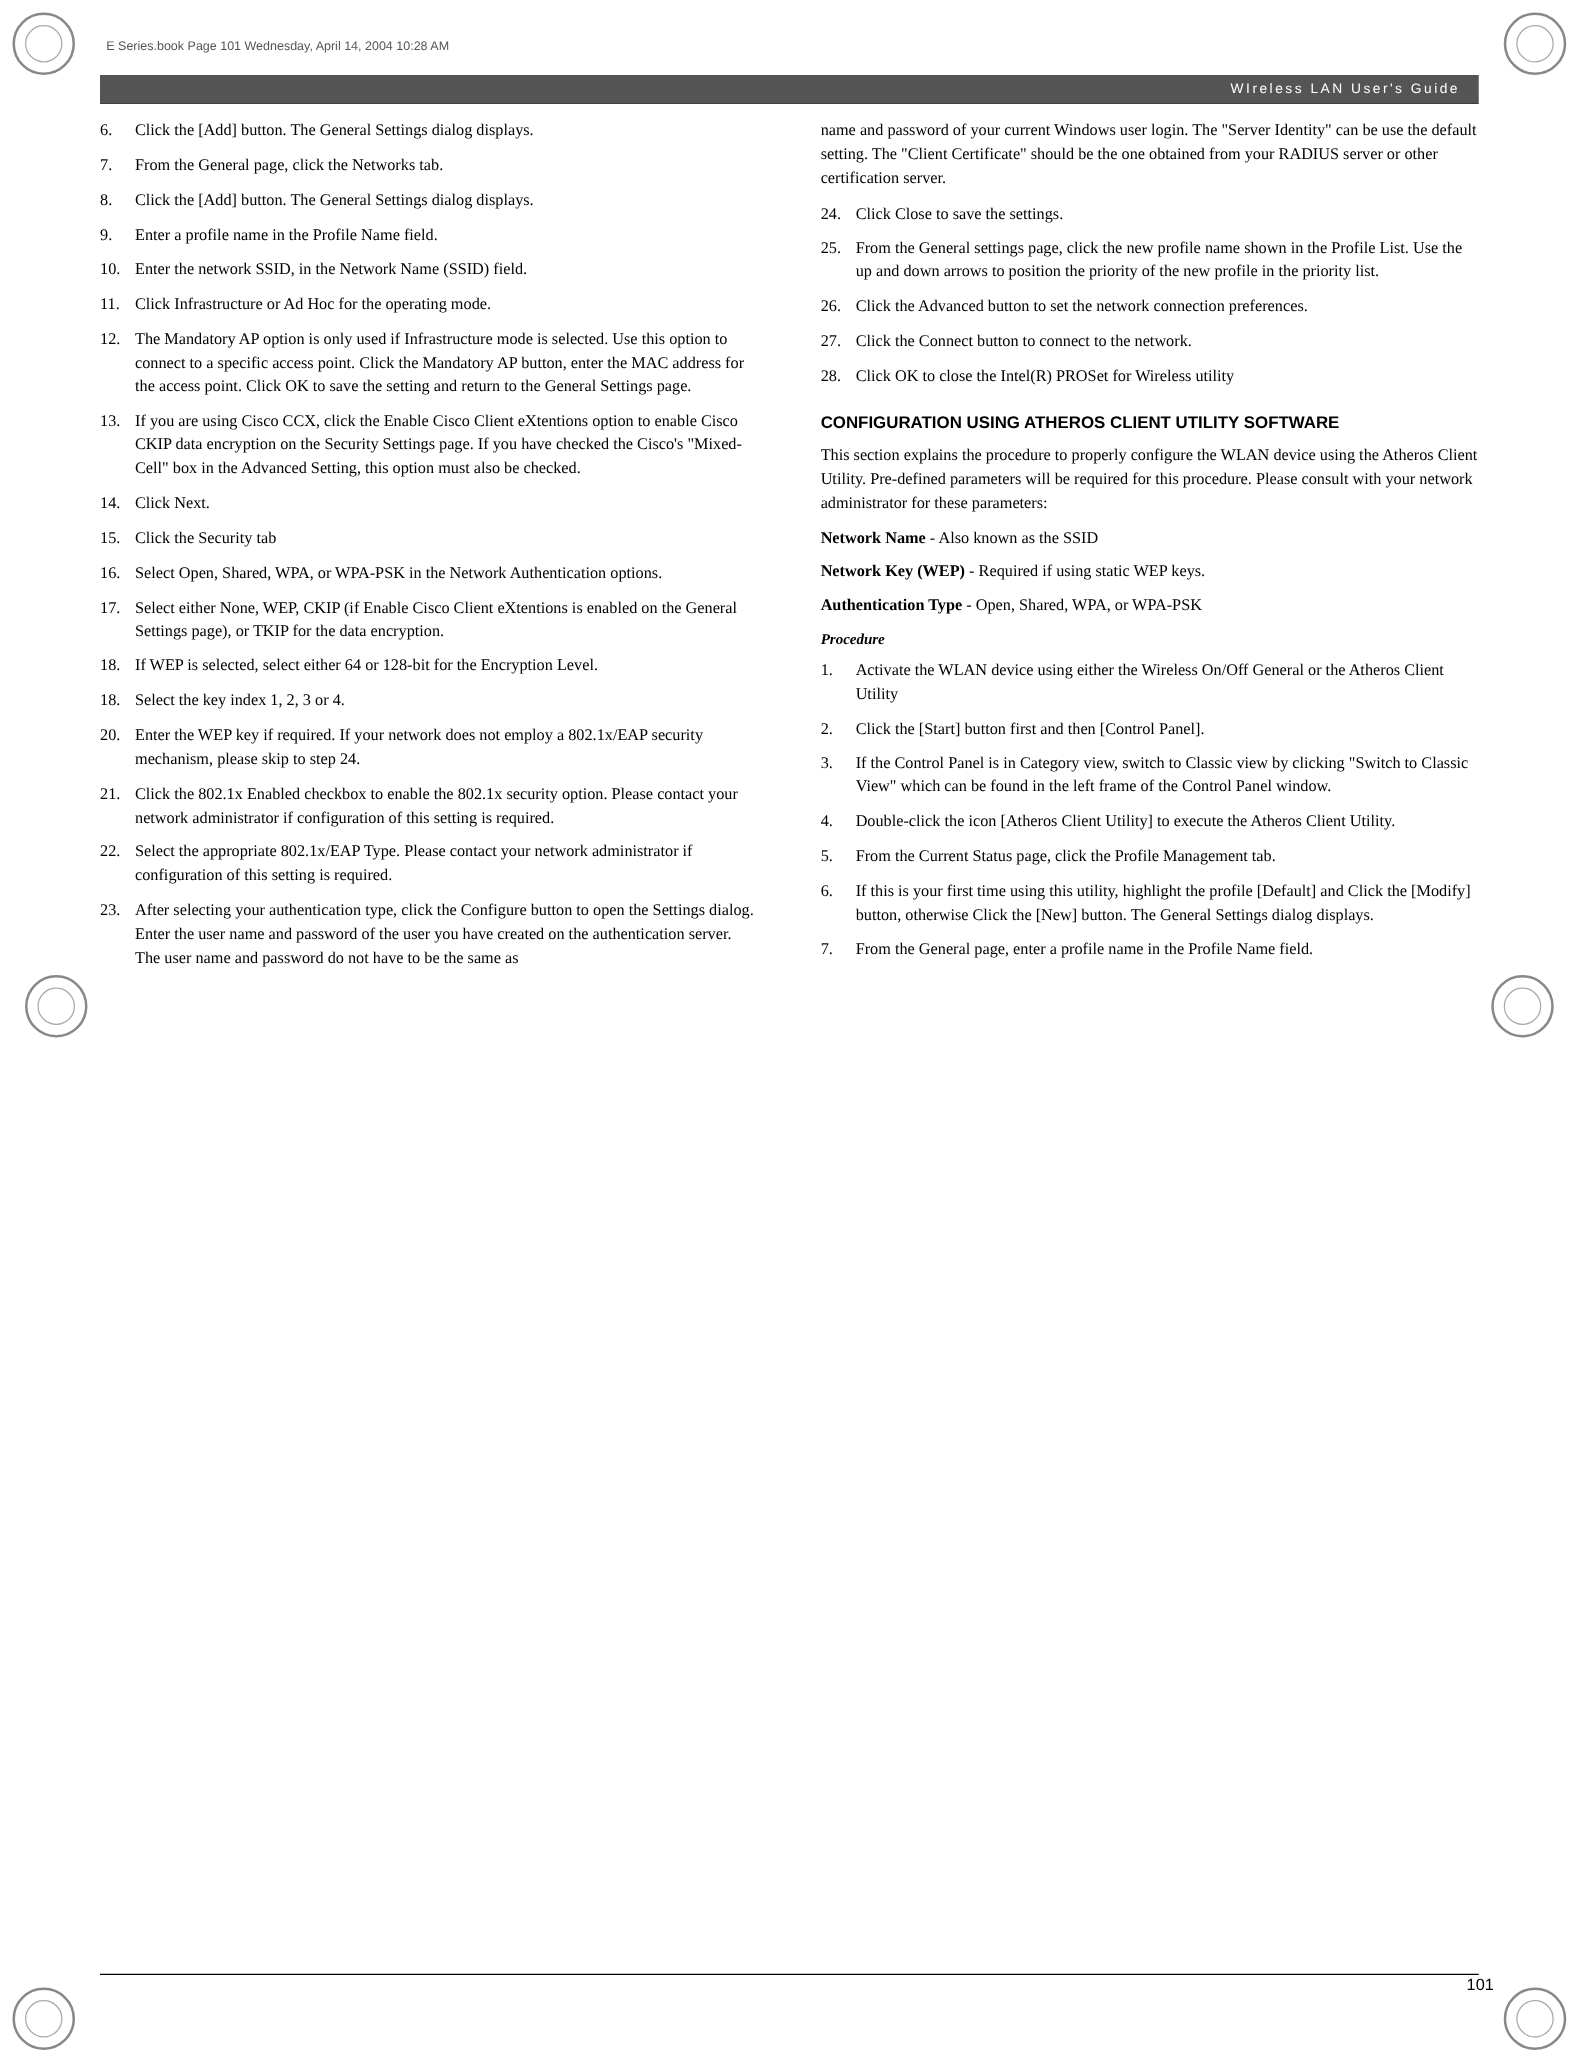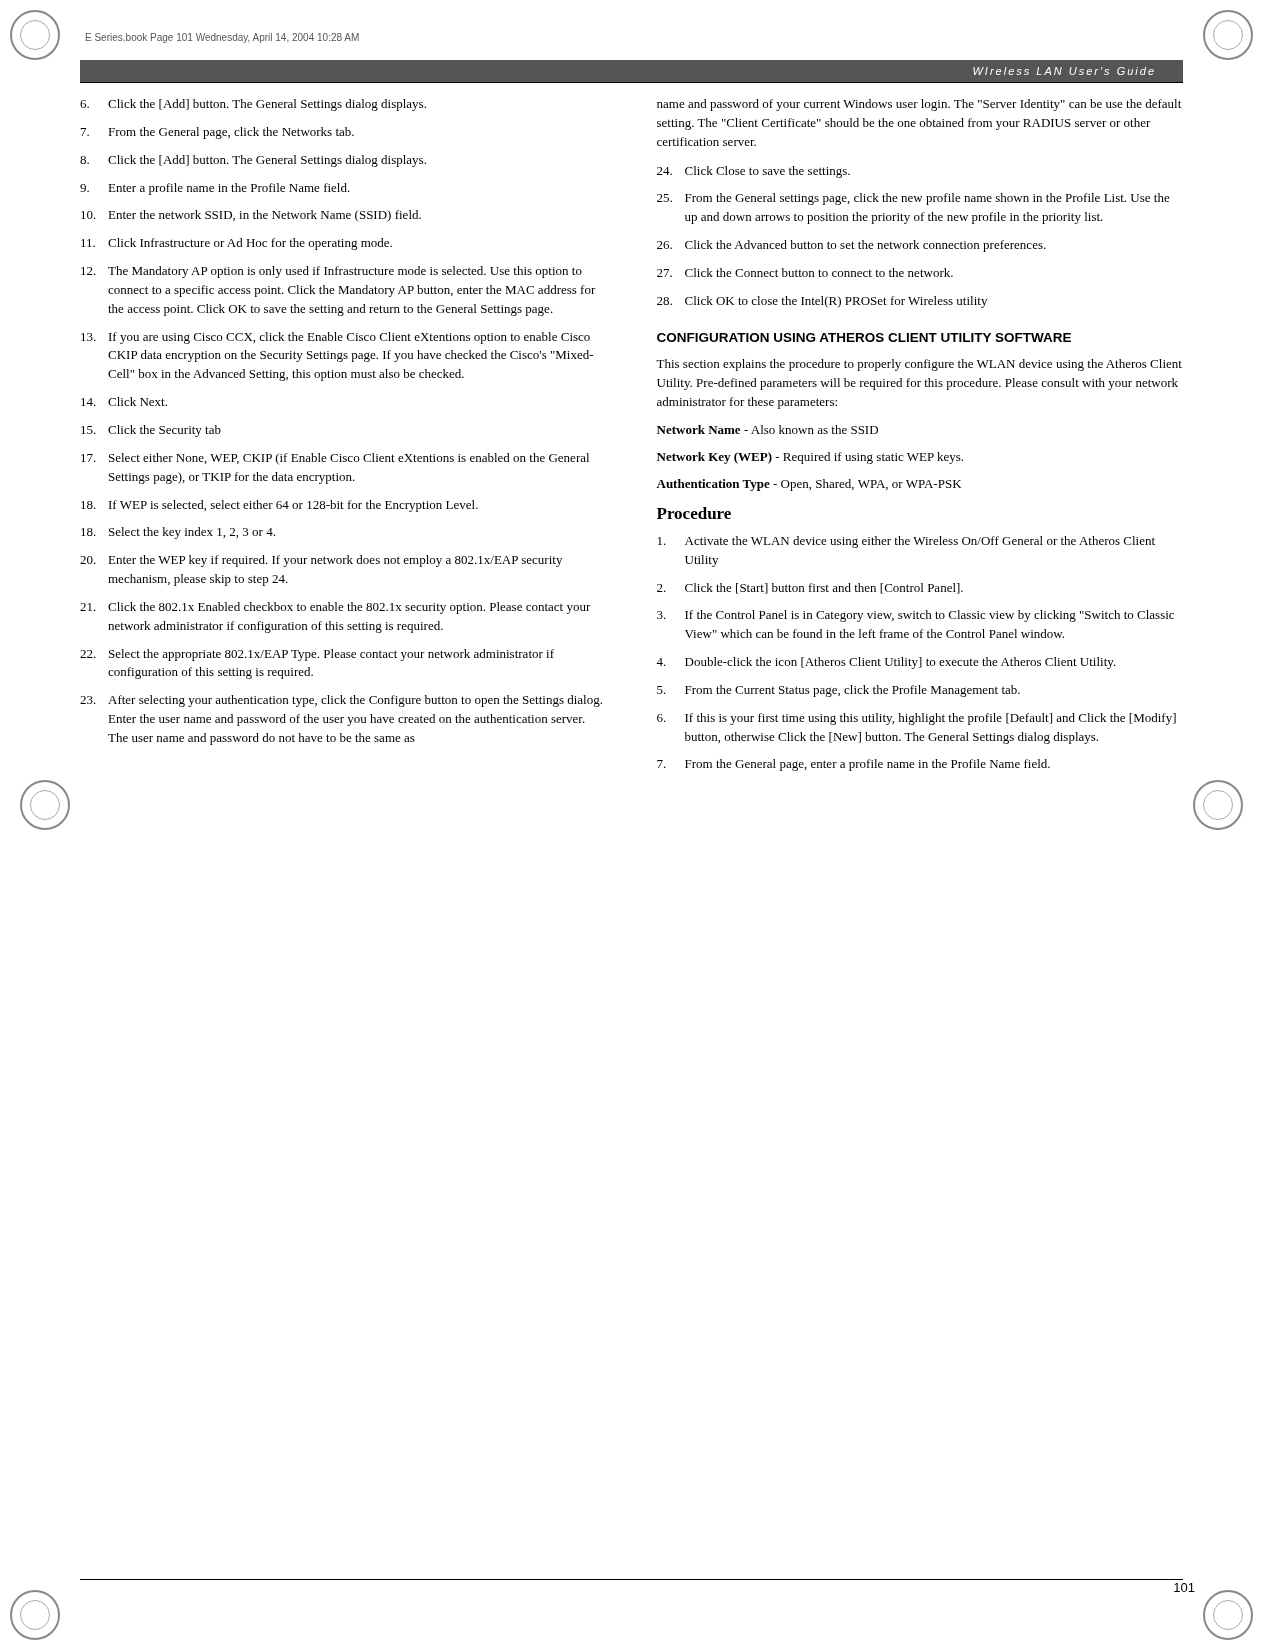--- a/index.html
+++ b/index.html
@@ -81,22 +81,21 @@
     .header-bar {
       position: absolute;
       top: 60px;
       left: 80px;
       right: 80px;
       height: 22px;
       background: #555555;
       display: flex;
       align-items: center;
       justify-content: flex-end;
-      padding-right: 27px;
-      font-style: italic;
+      padding-right: 15px;
     }
 
     .header-title {
       color: #ffffff;
       font-size: 11px;
       font-family: Arial, sans-serif;
       letter-spacing: 2px;
       font-weight: normal;
     }
 
@@ -179,24 +178,25 @@
       margin-bottom: 8px;
     }
 
     .def-term strong {
       font-weight: bold;
       margin-top: 32px;
     }
 
     
     .procedure-heading {
-      font-size: 17px;
+      font-size: 12px;
       font-weight: bold;
       margin-top: 10px;
       margin-bottom: 8px;
+      font-style: italic;
     }
 
     
     .page-number {
       position: absolute;
       bottom: 55px;
       right: 68px;
       font-size: 13px;
       font-family: Arial, sans-serif;
     }
@@ -334,20 +334,24 @@
         </li>
         <li>
           <span class="item-number">14.</span>
           <span class="item-text">Click Next.</span>
         </li>
         <li>
           <span class="item-number">15.</span>
           <span class="item-text">Click the Security tab</span>
         </li>
         <li>
+          <span class="item-number">16.</span>
+          <span class="item-text">Select Open, Shared, WPA, or WPA-PSK in the Network Authentication options.</span>
+        </li>
+        <li>
           <span class="item-number">17.</span>
           <span class="item-text">Select either None, WEP, CKIP (if Enable Cisco Client eXtentions is enabled on the General Settings page), or TKIP for the data encryption.</span>
         </li>
         <li>
           <span class="item-number">18.</span>
           <span class="item-text">If WEP is selected, select either 64 or 128-bit for the Encryption Level.</span>
         </li>
         <li>
           <span class="item-number">18.</span>
           <span class="item-text">Select the key index 1, 2, 3 or 4.</span>

